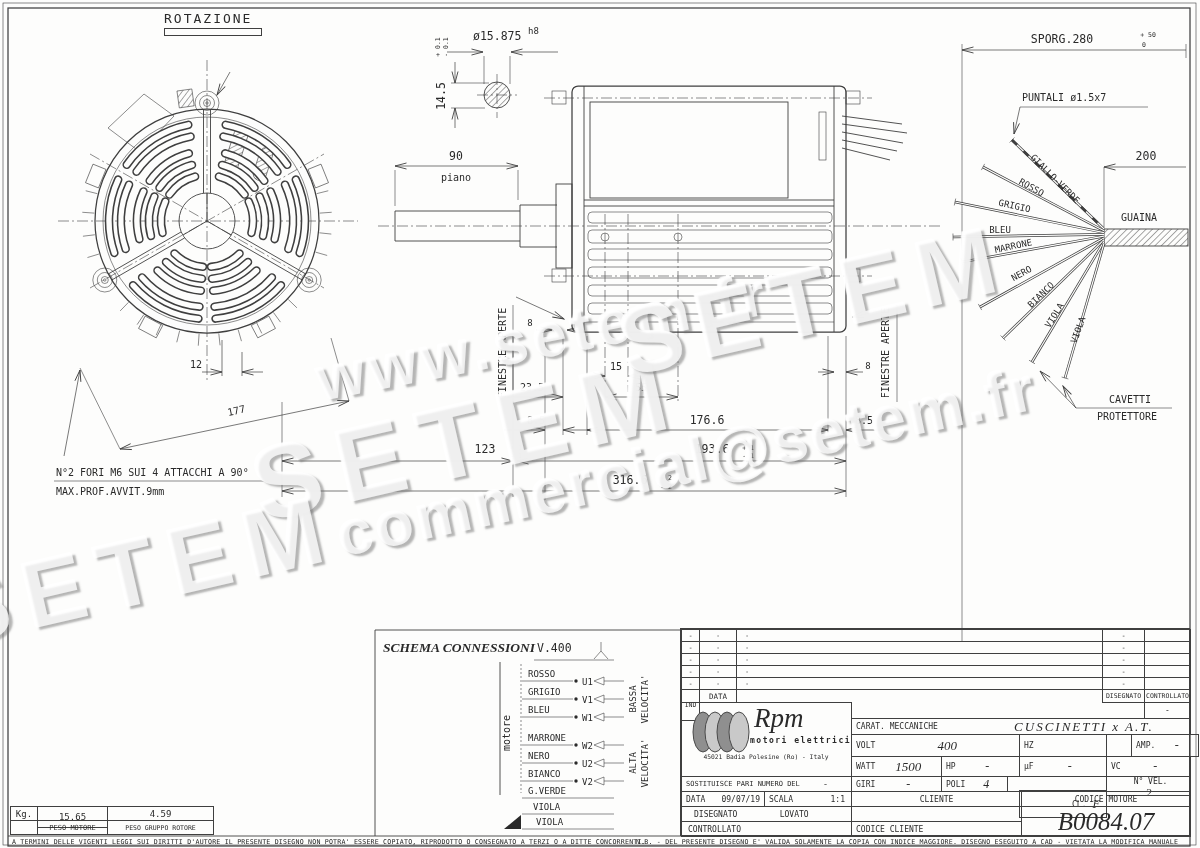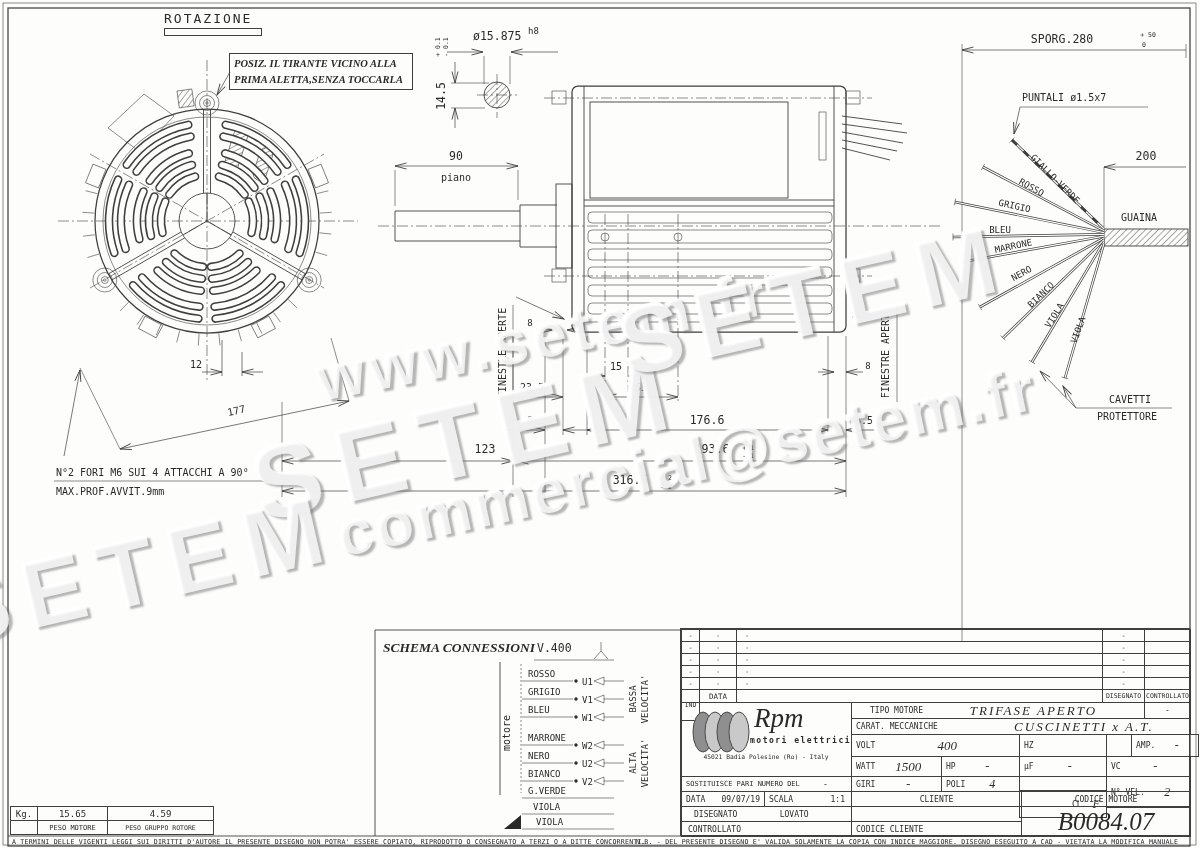--- a/index.html
+++ b/index.html
@@ -466,28 +466,24 @@
     <line x1="522" y1="814" x2="614" y2="814" class="lt"></line>
     <text x="536" y="825" class="t2">VIOLA</text>
     <line x1="522" y1="829" x2="614" y2="829" class="lt"></line>
     <polygon points="504,829 521,829 521,815" class="blk"></polygon>
   </g>
 </svg>
 
 <div class="abs z2" style="left:164px;top:11px;font-size:13px;letter-spacing:2px;">ROTAZIONE</div>
 <div class="abs z2" style="left:164px;top:28px;width:98px;height:8px;border:1px solid #3f3f3f;"></div>
 
-<div class="abs z2 serifit" style="left:229px;top:53px;width:184px;height:37px;border:1.4px solid #3f3f3f;font-size:10.5px;font-weight:bold;line-height:16px;padding:2px 4px;">
-  <div>POSIZ. IL TIRANTE VICINO ALLA</div>
-  <div>PRIMA ALETTA,SENZA TOCCARLA</div>
-</div>
 
 <div class="abs z2" style="left:10px;top:806px;width:204px;height:29px;">
   <div class="cell ctr" style="left:0;top:0;width:28px;height:15px;font-size:9px;">Kg.</div>
-  <div class="cell ctr" style="left:27px;top:0;width:71px;height:15px;font-size:9px;">15.65</div>
+  <div class="cell ctr" style="left:27px;top:0;width:71px;height:22px;font-size:9px;">15.65</div>
   <div class="cell ctr" style="left:97px;top:0;width:107px;height:15px;font-size:9px;">4.59</div>
   <div class="cell" style="left:0;top:14px;width:28px;height:15px;"></div>
   <div class="cell ctr" style="left:27px;top:14px;width:71px;height:15px;font-size:7px;">PESO MOTORE</div>
   <div class="cell ctr" style="left:97px;top:14px;width:107px;height:15px;font-size:6.5px;">PESO GRUPPO ROTORE</div>
 </div>
 
 <div class="abs z2" id="titleblock" style="left:680px;top:628px;width:510px;height:208px;border:1.3px solid #3f3f3f;">
   <div id="modtable" class="abs" style="left:0;top:0;width:510px;height:60px;">
         <div class="cell ctr" style="left: 0px; top: 0px; width: 19px; height: 13px; font-size: 7px;">-</div>
         <div class="cell ctr" style="left: 18px; top: 0px; width: 38px; height: 13px; font-size: 7px;">-</div>
@@ -531,24 +527,20 @@
     <div class="abs serifit" style="left:72px;top:0px;font-size:27px;">Rpm</div>
     <div class="abs" style="left:68px;top:33px;font-size:8px;letter-spacing:1.5px;font-weight:bold;">motori elettrici</div>
     <div class="abs" style="left:4px;top:50px;width:160px;text-align:center;font-size:6.3px;">45021 Badia Polesine (Ro) - Italy</div>
   </div>
 
   <div class="cell" style="left:0;top:147px;width:171px;height:16px;font-size:7px;">
     <span class="lab">SOSTITUISCE PARI NUMERO DEL</span>
     <span class="val" style="font-size:9px;">-</span>
   </div>
 
-  <div class="cell" style="left:170px;top:73px;width:294px;height:17px;">
-    <span class="lab" style="padding-left:18px;">TIPO MOTORE</span>
-    <span class="val" style="font-size:13px;letter-spacing:2px;">TRIFASE APERTO</span>
-  </div>
   <div class="cell ctr" style="left:463px;top:73px;width:47px;height:17px;">-</div>
 
   <div class="cell" style="left:170px;top:89px;width:340px;height:17px;gap:40px;">
     <span class="lab">CARAT. MECCANICHE</span>
     <span class="val" style="font-size:13px;letter-spacing:2px;">CUSCINETTI x A.T.</span>
   </div>
 
   <div class="cell" style="left:170px;top:105px;width:169px;height:23px;">
     <span class="lab">VOLT</span>
     <span class="val" style="font-size:13px;">400</span>
@@ -576,29 +568,29 @@
   </div>
   <div class="cell" style="left:425px;top:127px;width:85px;height:21px;">
     <span class="lab">VC</span>
     <span class="val">-</span>
   </div>
 
   <div class="cell" style="left:170px;top:147px;width:91px;height:16px;">
     <span class="lab">GIRI</span>
     <span class="val">-</span>
   </div>
-  <div class="cell" style="left:260px;top:147px;width:79px;height:16px;">
+  <div class="cell" style="left:260px;top:147px;width:67px;height:16px;">
     <span class="lab">POLI</span>
     <span class="val">4</span>
   </div>
   <div class="cell" style="left:338px;top:161px;width:88px;height:28px;padding-left:48px;">
     <span class="lab">CL.</span>
     <span class="val">F</span>
   </div>
-  <div class="cell" style="left:425px;top:147px;width:85px;height:32px;">
+  <div class="cell" style="left:425px;top:147px;width:85px;height:20px;flex-direction:column;">
     <span class="lab">N° VEL.</span>
     <span class="val">2</span>
   </div>
 
   <div class="cell" style="left:0;top:162px;width:84px;height:16px;">
     <span class="lab">DATA</span>
     <span style="flex:1;text-align:right;padding-right:4px;">09/07/19</span>
   </div>
   <div class="cell" style="left:83px;top:162px;width:88px;height:16px;">
     <span class="lab">SCALA</span>

